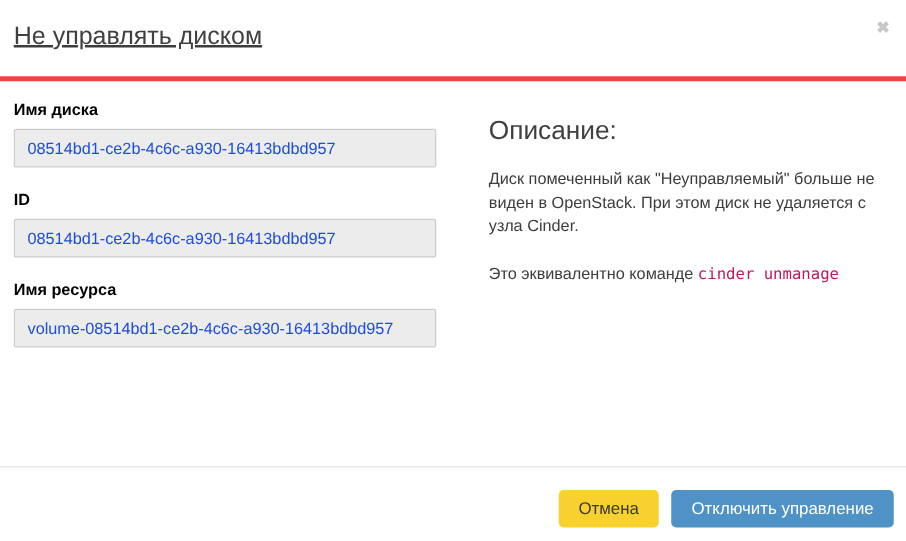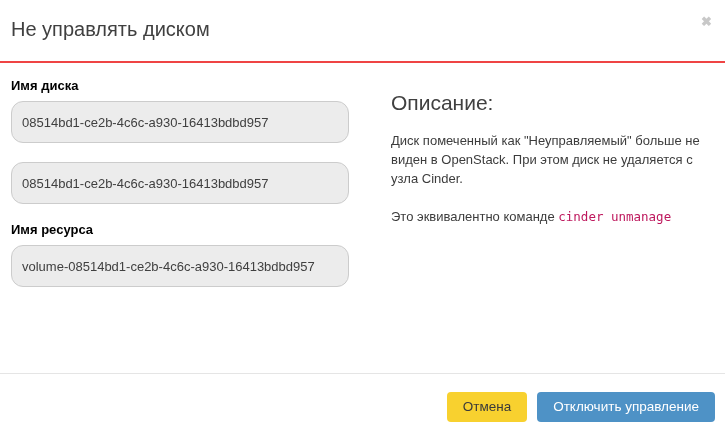--- a/index.html
+++ b/index.html
@@ -14,22 +14,23 @@
     width: 725px;
     height: 433px;
     display: flex;
     flex-direction: column;
     background: #fff;
   }
   
   .modal-header {
     position: relative;
     padding: 16px 40px 18px 11px;
-    border-bottom: 2px solid #ef4444;
+    border-bottom: 4px solid #ef4444;
     flex: 0 0 auto;
+    text-decoration: underline;
   }
   .modal-title {
     font-size: 20px;
     font-weight: 400;
     color: #404040;
     line-height: 27px;
   }
   .close-btn {
     position: absolute;
     top: 13px;
@@ -57,28 +58,28 @@
     display: block;
     font-size: 13px;
     font-weight: bold;
     color: #000000;
     margin-bottom: 8px;
     line-height: 14px;
   }
   .field-input {
     display: block;
     width: 100%;
-    height: 42px;
+    height: 31px;
     background: #ececec;
     border: 1px solid #cccccc;
-    border-radius: 12px;
+    border-radius: 2px;
     padding: 0 10px;
     font-family: "Liberation Sans", "DejaVu Sans", sans-serif;
     font-size: 13px;
-    color: #404040;
+    color: #1d4ed8;
   }
   .desc-heading {
     font-size: 21px;
     font-weight: 400;
     color: #404040;
     margin: 11px 0 15px;
     line-height: 26px;
   }
   .desc-text {
     font-size: 13px;
@@ -137,20 +138,21 @@
 
       <div class="field-group">
         <label class="field-label">Имя диска</label>
         <input class="field-input" type="text" readonly="" value="08514bd1-ce2b-4c6c-a930-16413bdbd957" style="">
       </div>
 
       <div class="field-group">
       </div>
 
       <div class="field-group">
+        <label class="field-label">ID</label>
         <input class="field-input" type="text" readonly="" value="08514bd1-ce2b-4c6c-a930-16413bdbd957" style="">
       </div>
 
       <div class="field-group">
         <label class="field-label">Имя ресурса</label>
         <input class="field-input" type="text" readonly="" value="volume-08514bd1-ce2b-4c6c-a930-16413bdbd957" style="">
       </div>
 
     </div>
 

